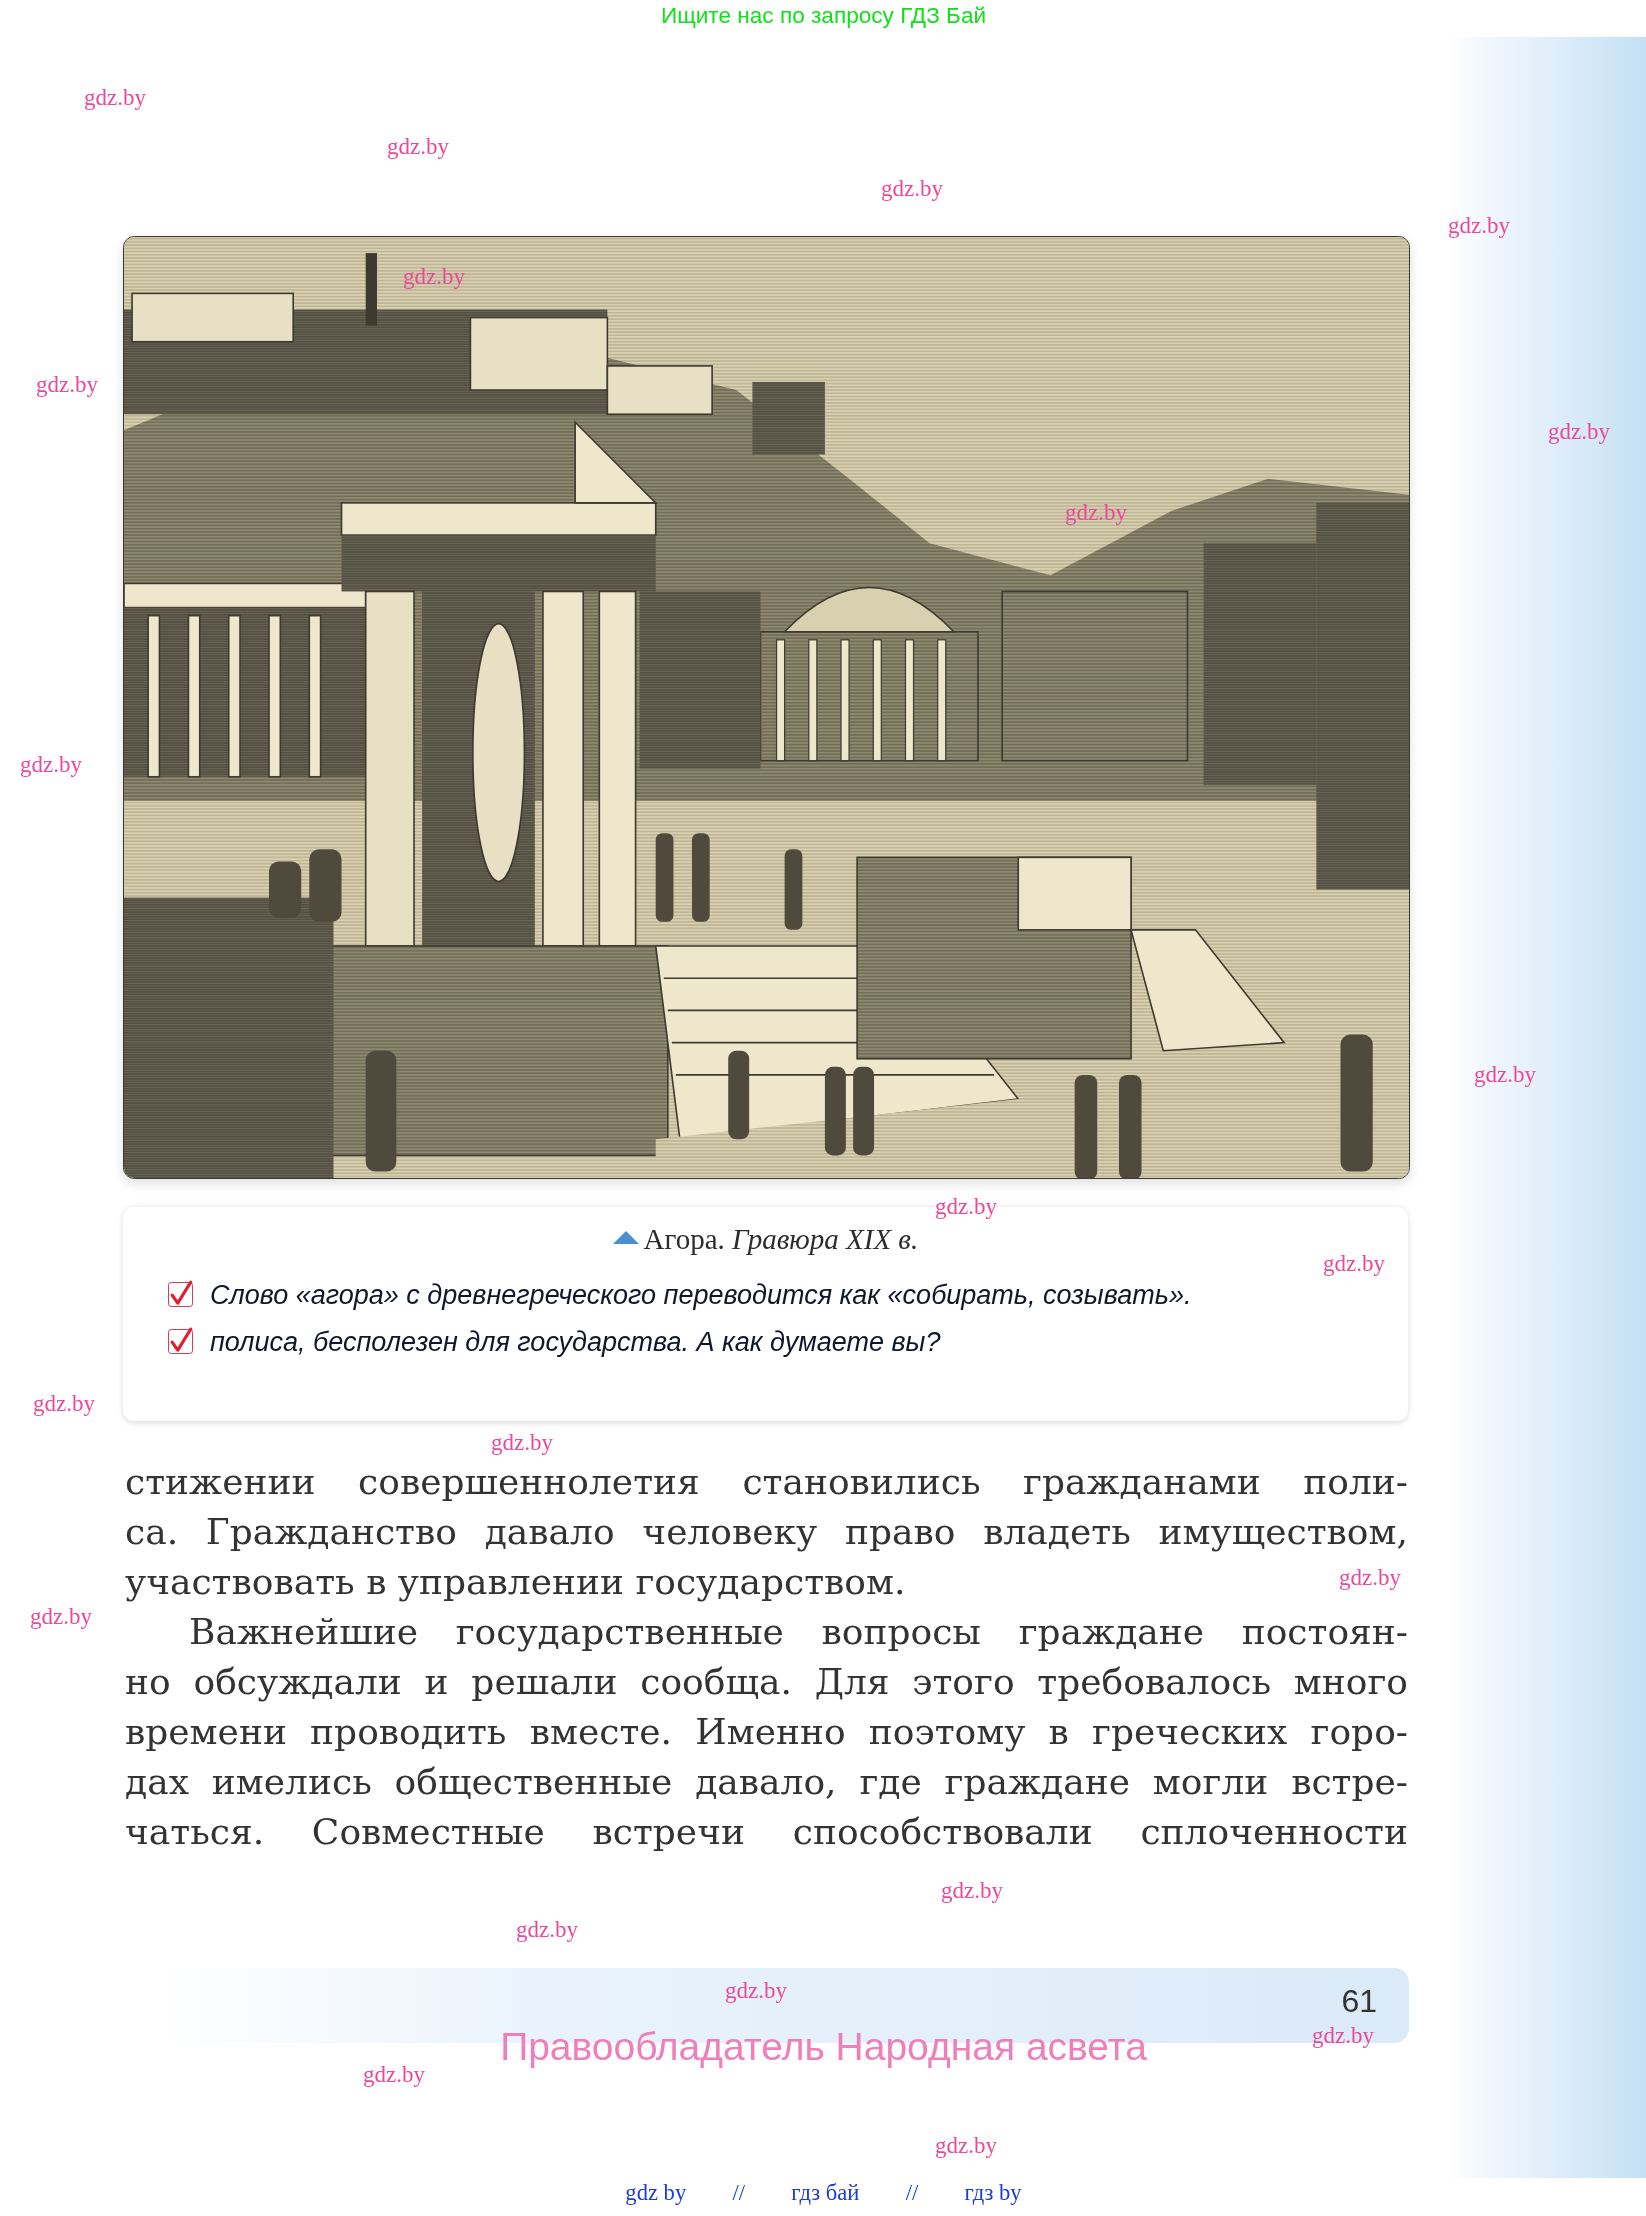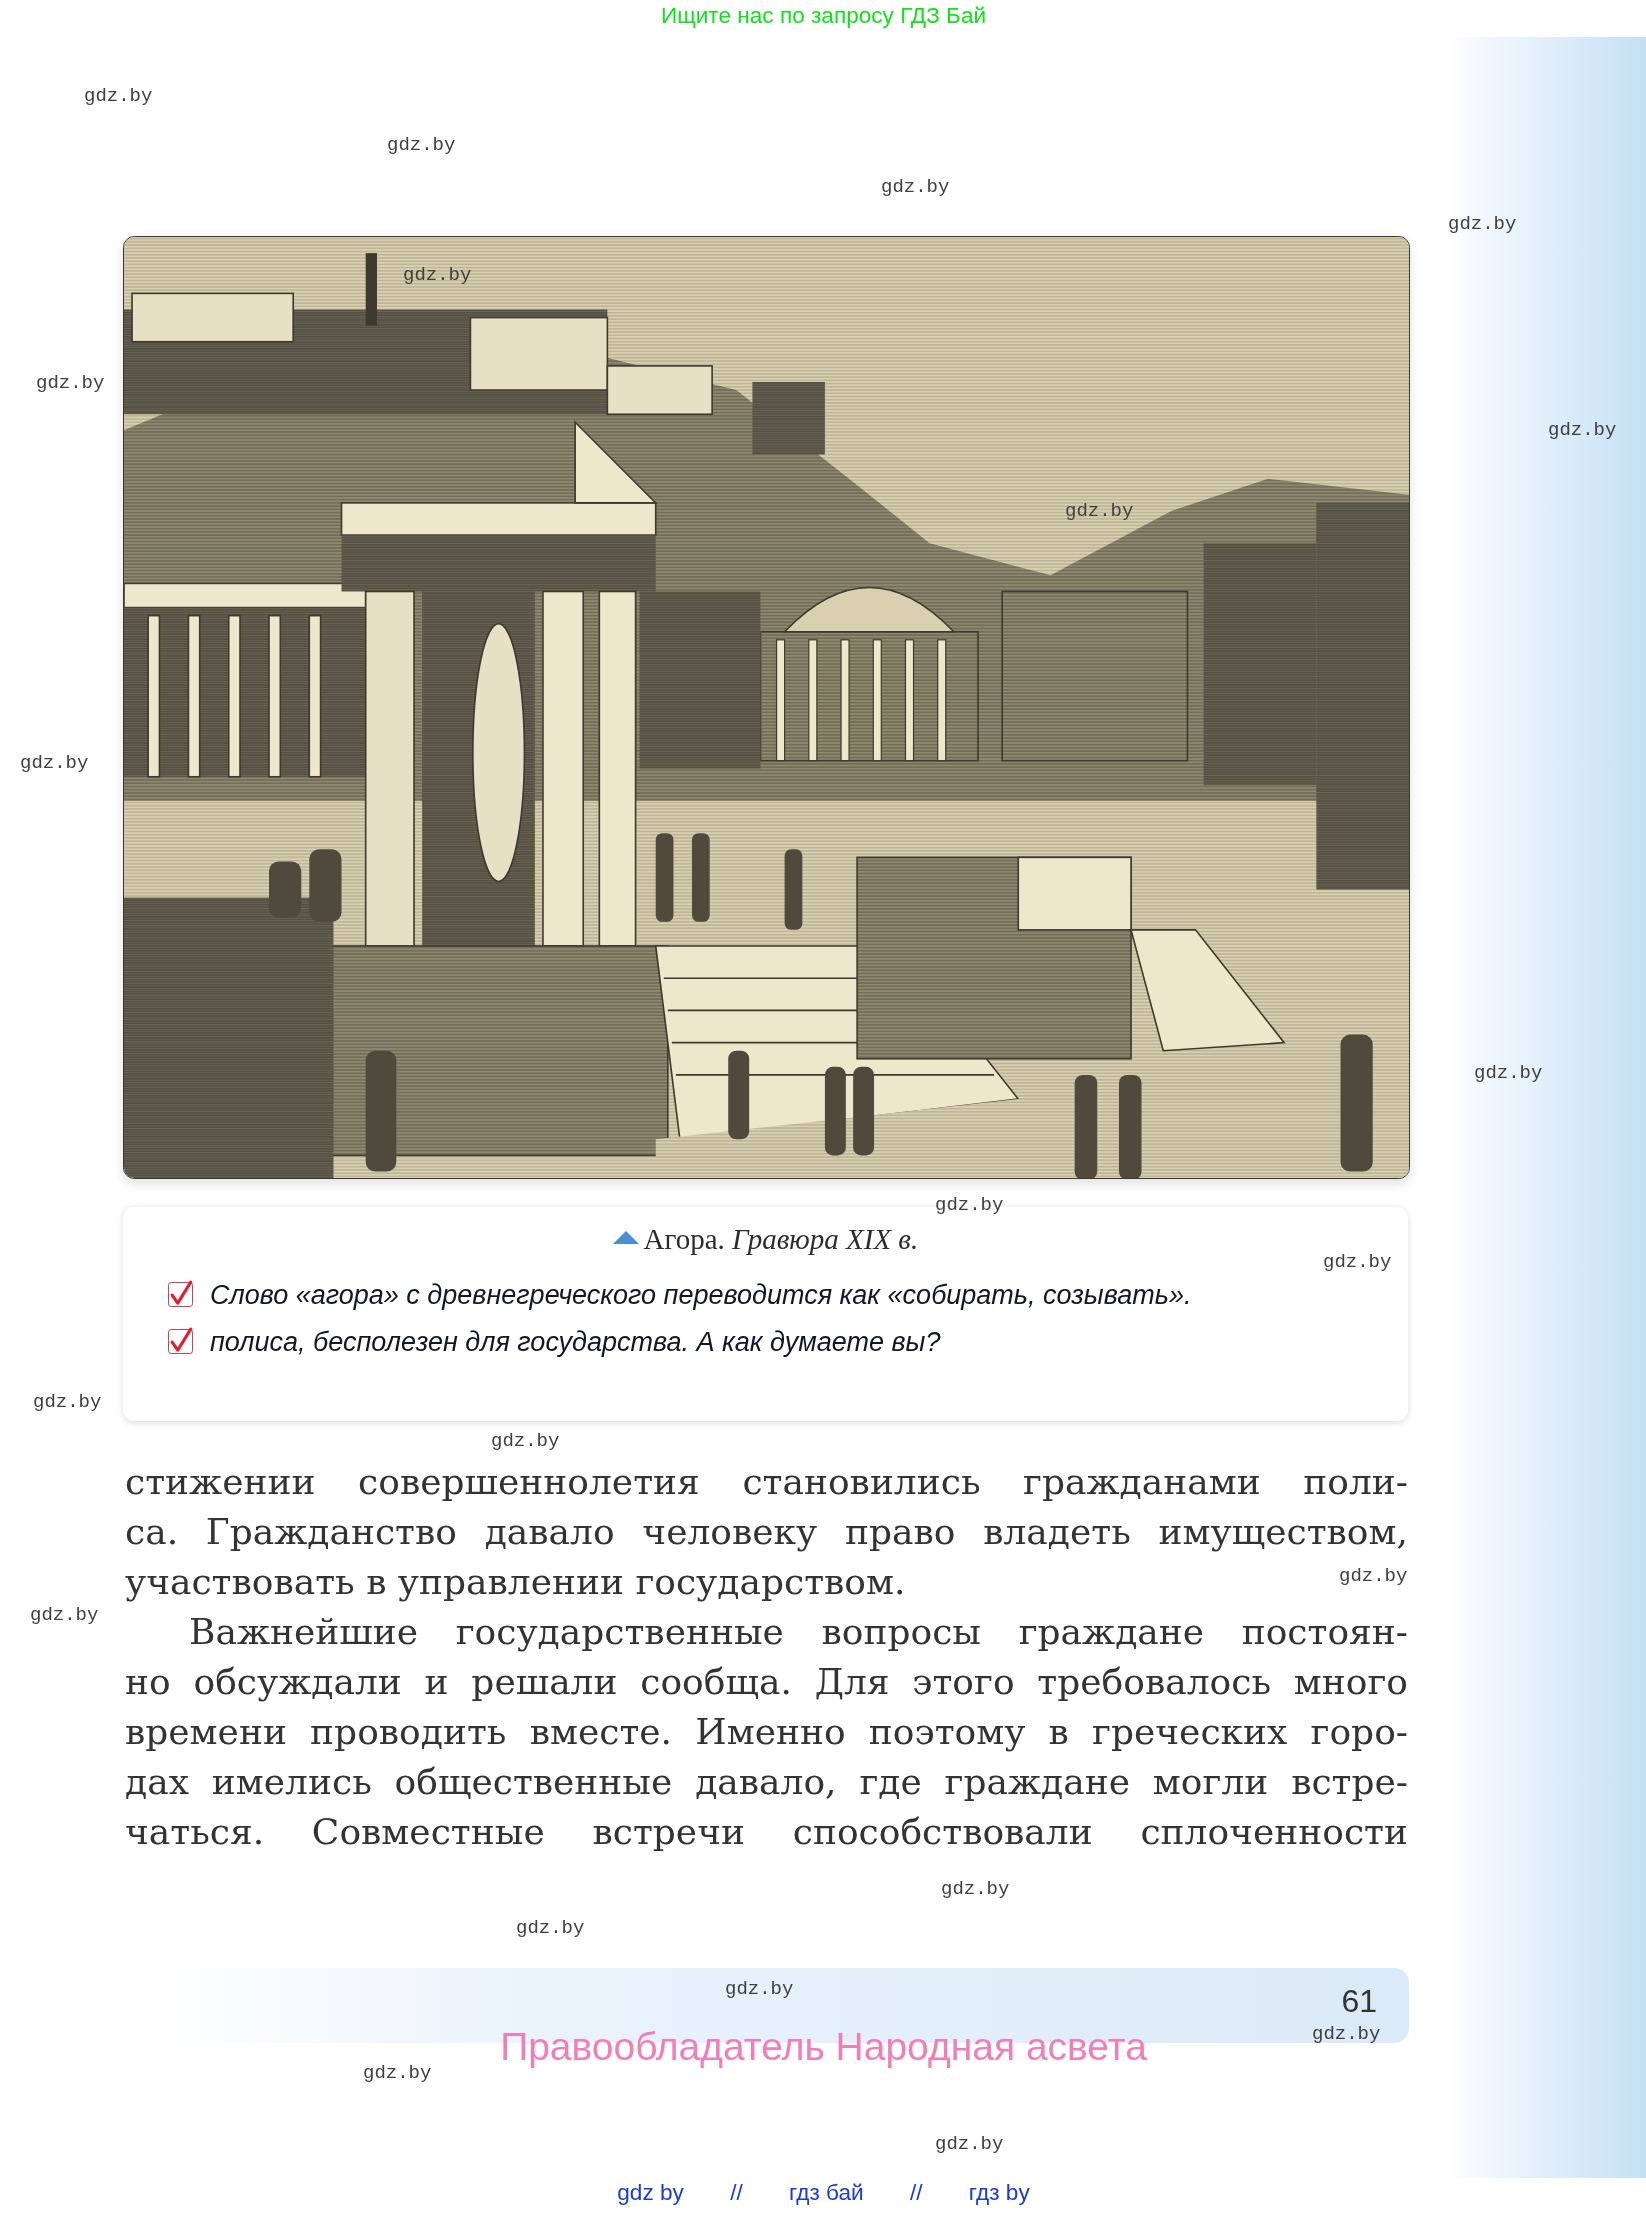--- a/index.html
+++ b/index.html
@@ -11,22 +11,22 @@
   .side-gradient {
     position:absolute; left:1447px; top:37px; width:200px; height:2141px;
     background:linear-gradient(to right, #ffffff 0%, #f1f7fd 20%, #deedfa 55%, #c4e0f4 100%);
   }
   .top-banner {
     position:absolute; left:0; width:1647px; top:3.2px; text-align:center;
     color:#11e01b; font-size:22.6px; font-family:"Liberation Sans", sans-serif;
     transform:translateX(0px);
   }
   .wm {
-    position:absolute; color:#404040; font-size:19px;
-    font-family:Liberation Mono, monospace; white-space:nowrap; z-index:5;
+    position:absolute; color:#ec4899; font-size:23px;
+    font-family:Liberation Serif, serif; white-space:nowrap; z-index:5;
   }
   .figure {
     position:absolute; left:123px; top:236px; width:1285px; height:941px;
     border:1.6px solid #3a3a35; border-radius:11.3px; overflow:hidden;
     box-shadow:0 4.8px 11.3px rgba(0,0,0,0.12);
     background:#cfc6a6;
   }
   .figure svg { display:block; width:100%; height:100%; }
   .caption-box {
     position:absolute; left:123px; top:1207px; width:1285px; height:214px;
@@ -73,21 +73,21 @@
     font-family:"Liberation Sans", sans-serif; font-size:32px; color:#333;
   }
   .rights {
     position:absolute; left:0; width:1647px; top:2025px; text-align:center;
     font-family:"Liberation Sans", sans-serif; font-size:39px; color:#ef7fba;
   }
   .footer-links {
     position:absolute; left:0; width:1647px; top:2180px; text-align:center;
     font-family:"Liberation Sans", sans-serif; font-size:22.6px; color:#1a3bd6;
   }
-  .footer-links span { margin:0 20px; }
+  .footer-links span { margin:0 20px;font-family:Liberation Serif, serif; }
 </style>
 </head>
 <body>
 
 <div class="side-gradient"></div>
 
 <div class="top-banner">Ищите нас по запросу ГДЗ Бай</div>
 
 <div class="figure">
   <svg viewBox="0 0 1595 1168" preserveAspectRatio="none">

